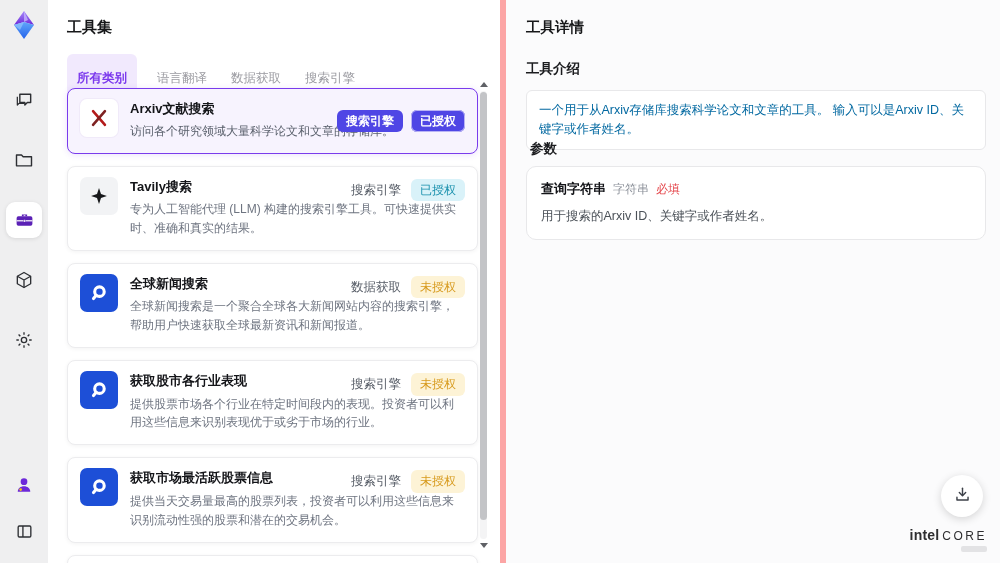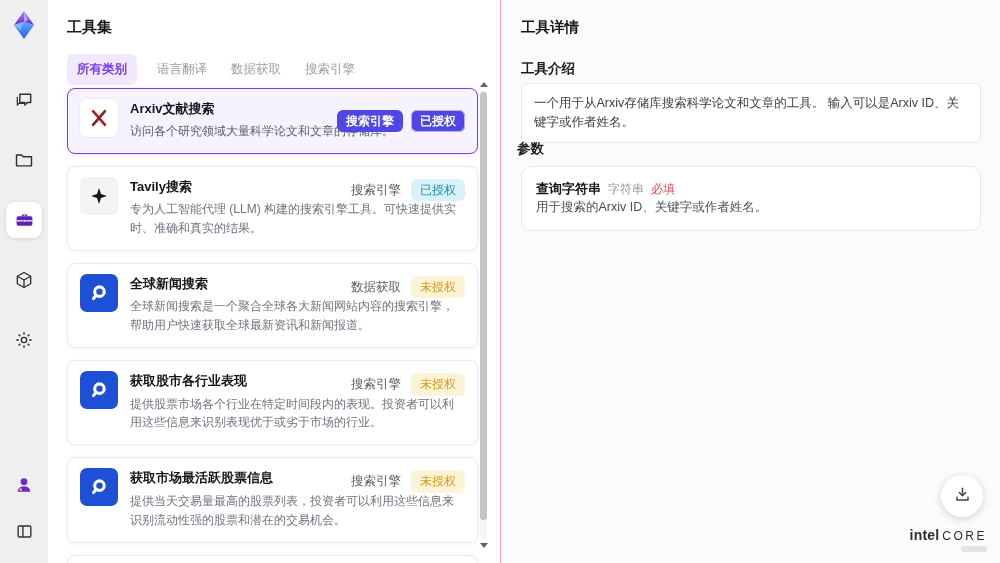--- a/index.html
+++ b/index.html
@@ -14,21 +14,21 @@
   .rail-item { width:36px; height:36px; border-radius:9px; display:flex; align-items:center; justify-content:center; cursor:pointer; }
   .rail-item.active { background:#fff; box-shadow:0 1px 4px rgba(0,0,0,.10); }
   .rail-bottom { margin-top:auto; margin-bottom:14px; display:flex; flex-direction:column; gap:10px; align-items:center; }
   .rail svg { display:block; }
 
   
   .tools-panel { position:absolute; left:48px; top:0; width:452px; height:490px; background:#fff; }
   .tools-title { position:absolute; left:19px; top:18px; font-size:15px; font-weight:bold; color:#17181a; }
   .tabs { position:absolute; left:19px; top:54px; display:flex; align-items:center; gap:16px; font-size:12.5px; }
   .tab { color:#9b9ba1; padding:5px 4px; cursor:pointer; white-space:nowrap; }
-  .tab.active { background:#f1e9fd; color:#7c3aed; font-weight:600; padding:7px 10px; border-radius:6px; }
+  .tab.active { background:#f1e9fd; color:#7c3aed; font-weight:600; padding:16px 10px; border-radius:6px; }
 
   .cards { position:absolute; left:19px; top:88px; width:411px; display:flex; flex-direction:column; gap:12px; }
   .card { position:relative; background:#fff; border:1px solid #ececee; border-radius:8px; box-shadow:0 1px 4px rgba(0,0,0,.05); padding:11px 12px 12px 62px; cursor:pointer; }
   .card.selected { background:#f7f3fe; border:1.5px solid #7a3bec; box-shadow:0 1px 6px rgba(124,58,237,.15); }
   .card-icon { position:absolute; left:12px; top:10px; width:38px; height:38px; border-radius:7px; display:flex; align-items:center; justify-content:center; }
   .ci-white { background:#ffffff; box-shadow:0 0 0 1px #f0eaf9; }
   .ci-gray  { background:#f2f3f5; }
   .ci-blue  { background:#1d4fd7; }
   .card-title { font-size:13px; font-weight:bold; color:#141519; line-height:1.4; padding-right:148px; }
   .card-desc { margin-top:4px; font-size:12px; color:#6e7480; line-height:1.58; }
@@ -44,31 +44,31 @@
 
   
   .list-scrollbar { position:absolute; left:431px; top:82px; width:9px; height:466px; }
   .sb-arrow { position:absolute; left:1px; width:0; height:0; border-left:4px solid transparent; border-right:4px solid transparent; }
   .sb-arrow.up { top:0; border-bottom:5px solid #5f6166; }
   .sb-arrow.down { bottom:0; border-top:5px solid #5f6166; }
   .sb-track { position:absolute; left:1px; top:9px; bottom:9px; width:7px; background:#f4f4f5; border-radius:4px; }
   .sb-thumb { position:absolute; left:1px; top:10px; width:7px; height:428px; background:#c3c4c7; border-radius:4px; }
 
   
-  .detail-panel { position:absolute; left:500px; top:0; width:500px; height:563px; background:#fbfbfc; border-left:1px solid #fca5a5; }
+  .detail-panel { position:absolute; left:500px; top:0; width:500px; height:563px; background:#fbfbfc; border-left:6px solid #fca5a5; }
   .detail-title { position:absolute; left:20px; top:18px; font-size:14.5px; font-weight:bold; color:#17181a; }
   .intro-title { position:absolute; left:20px; top:60px; font-size:13.5px; font-weight:bold; color:#1b1c1f; }
-  .intro-box { position:absolute; left:20px; top:83px; width:460px; background:#fff; border:1px solid #e8e8ea; border-radius:6px; padding:10px 12px; font-size:12.5px; color:#404040; line-height:1.5; }
-  .params-title { position:absolute; left:16px; top:140px; font-size:13.5px; font-weight:bold; color:#1b1c1f; }
+  .intro-box { position:absolute; left:20px; top:90px; width:460px; background:#fff; border:1px solid #e8e8ea; border-radius:6px; padding:10px 12px; font-size:12.5px; color:#0369a1; line-height:1.5; }
+  .params-title { position:absolute; left:24px; top:140px; font-size:13.5px; font-weight:bold; color:#1b1c1f; }
   .param-box { position:absolute; left:20px; top:166px; width:460px; background:#fff; border:1px solid #e8e8ea; border-radius:10px; padding:13px 14px; }
   .param-head { font-size:13px; display:flex; align-items:baseline; gap:7px; }
   .param-name { font-weight:bold; color:#141519; }
   .param-type { font-size:12px; color:#8b9099; }
   .param-required { font-size:12px; color:#e5484d; }
-  .param-desc { font-size:12.5px; color:#4b5158; line-height:1.5; }
+  .param-desc { margin-top:9px; font-size:12.5px; color:#4b5158; line-height:1.5; }
 
   
   .fab { position:absolute; right:17px; bottom:46px; width:42px; height:42px; border-radius:50%; background:#fff; box-shadow:0 2px 8px rgba(0,0,0,.16); display:flex; align-items:center; justify-content:center; cursor:pointer; }
   .intel-logo { position:absolute; right:13px; bottom:11px; text-align:right; line-height:1.1;margin-left:20px; }
   .intel-word { font-size:14px; font-weight:700; color:#2e2e30; letter-spacing:.2px; }
   .core-word { font-size:12px; color:#2e2e30; letter-spacing:2.5px; margin-left:3px; }
   .intel-sub { margin-top:2px; margin-left:auto; width:26px; height:6px; background:#e3e3e5; border-radius:2px; }
 </style>
 </head>
 <body>

